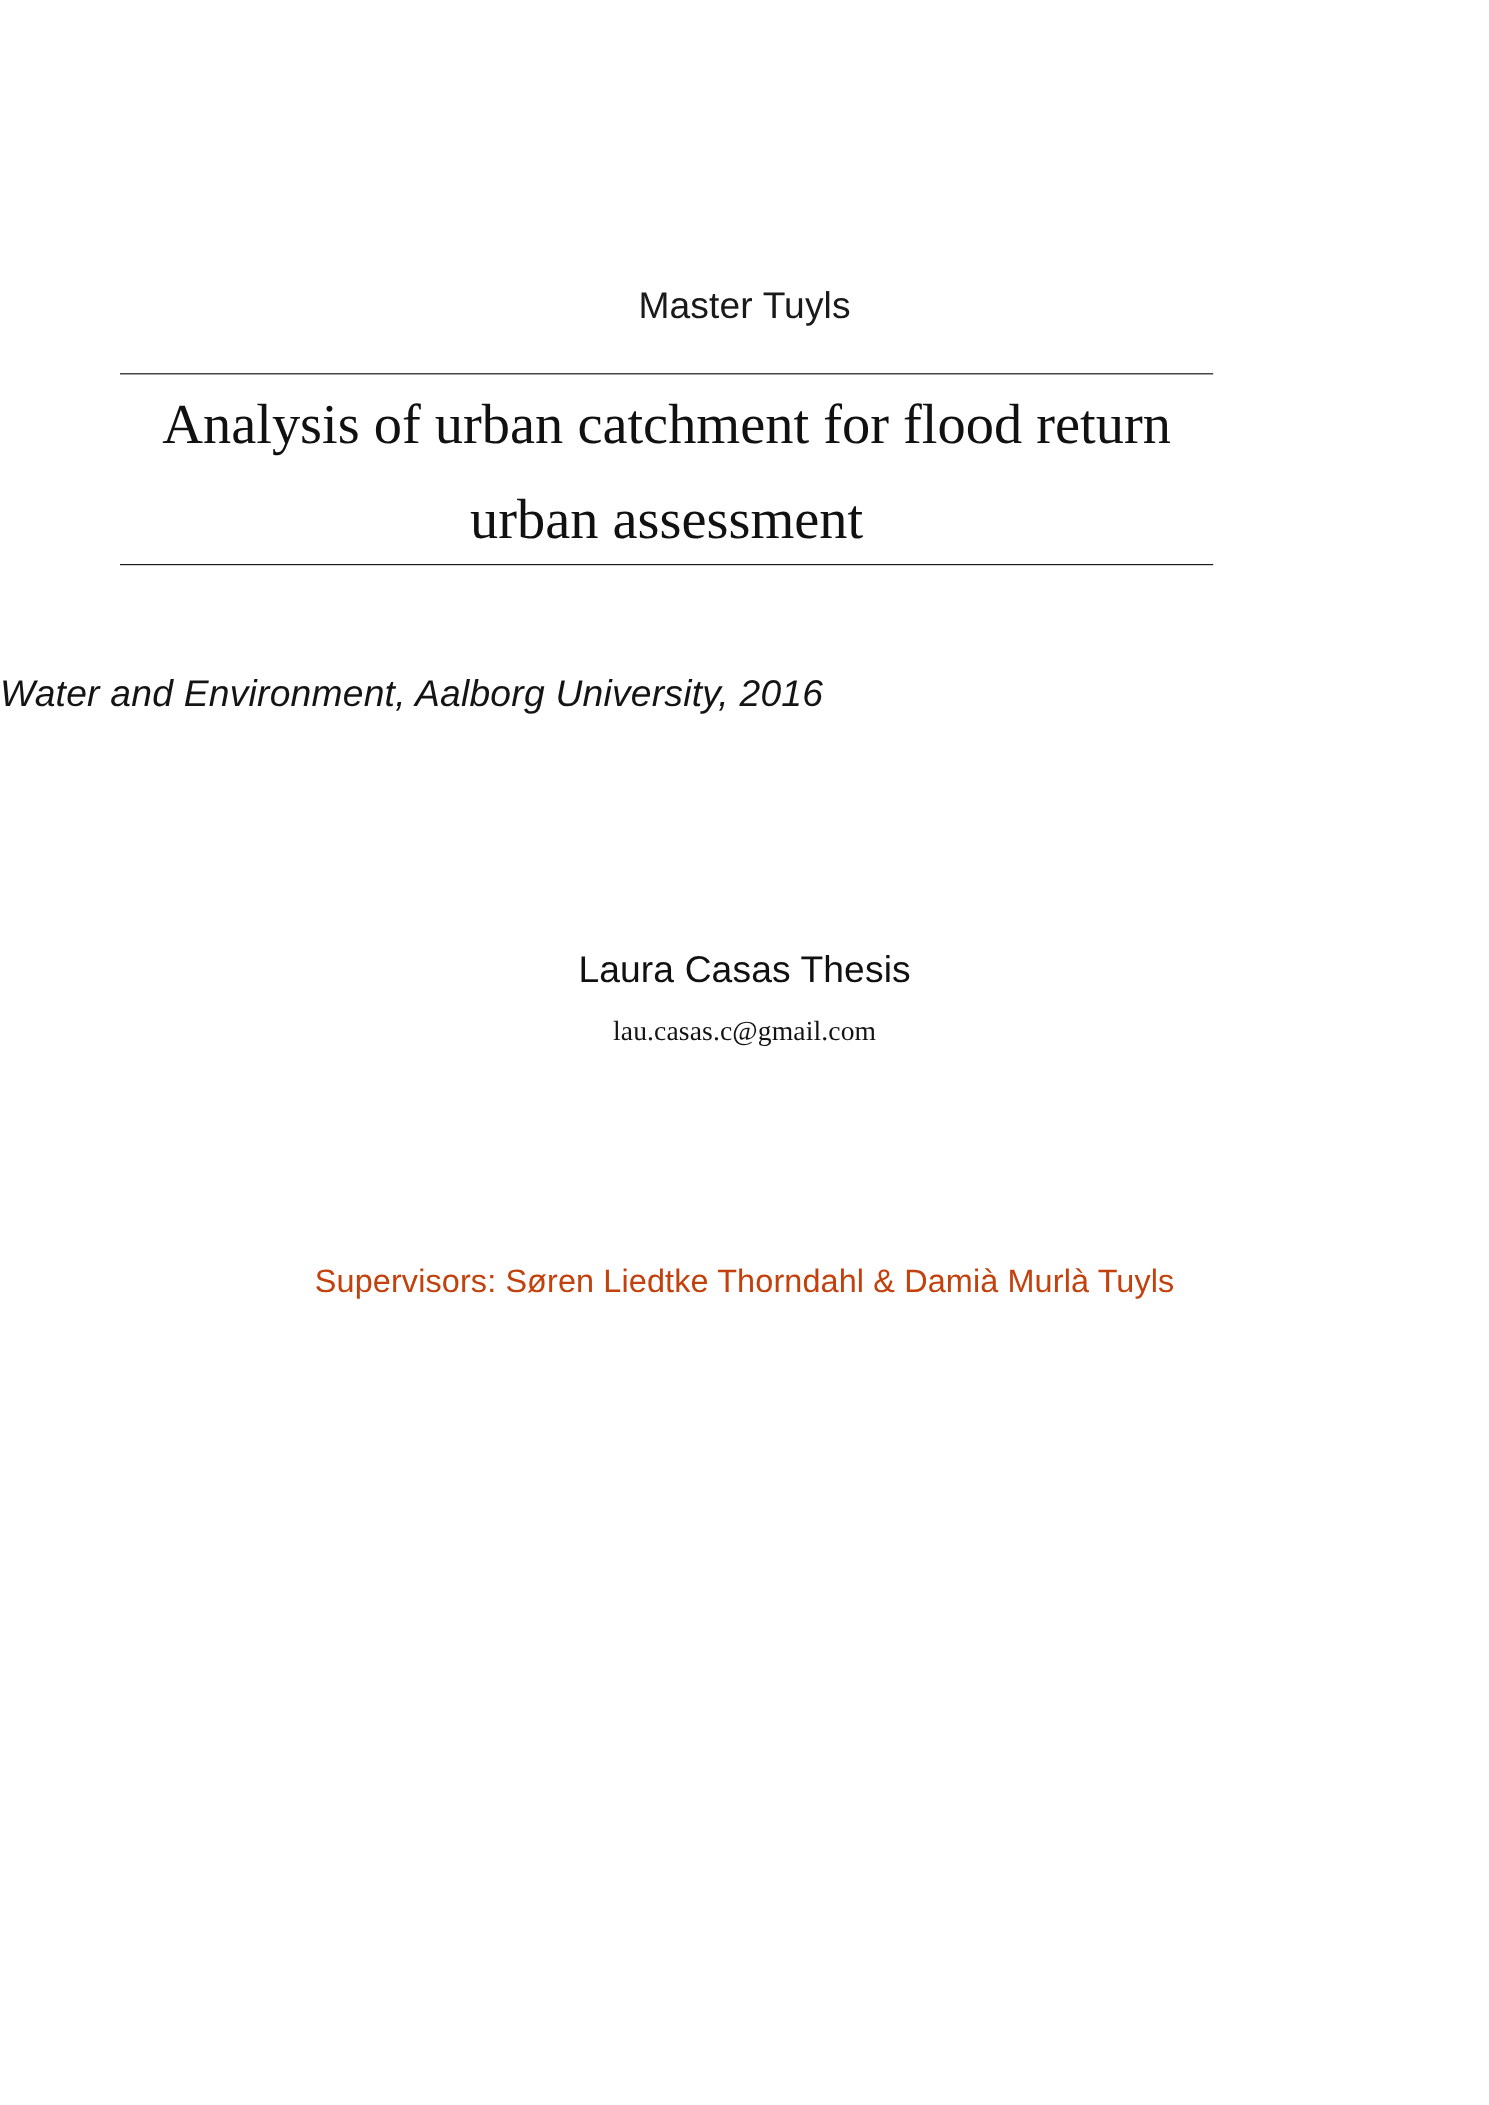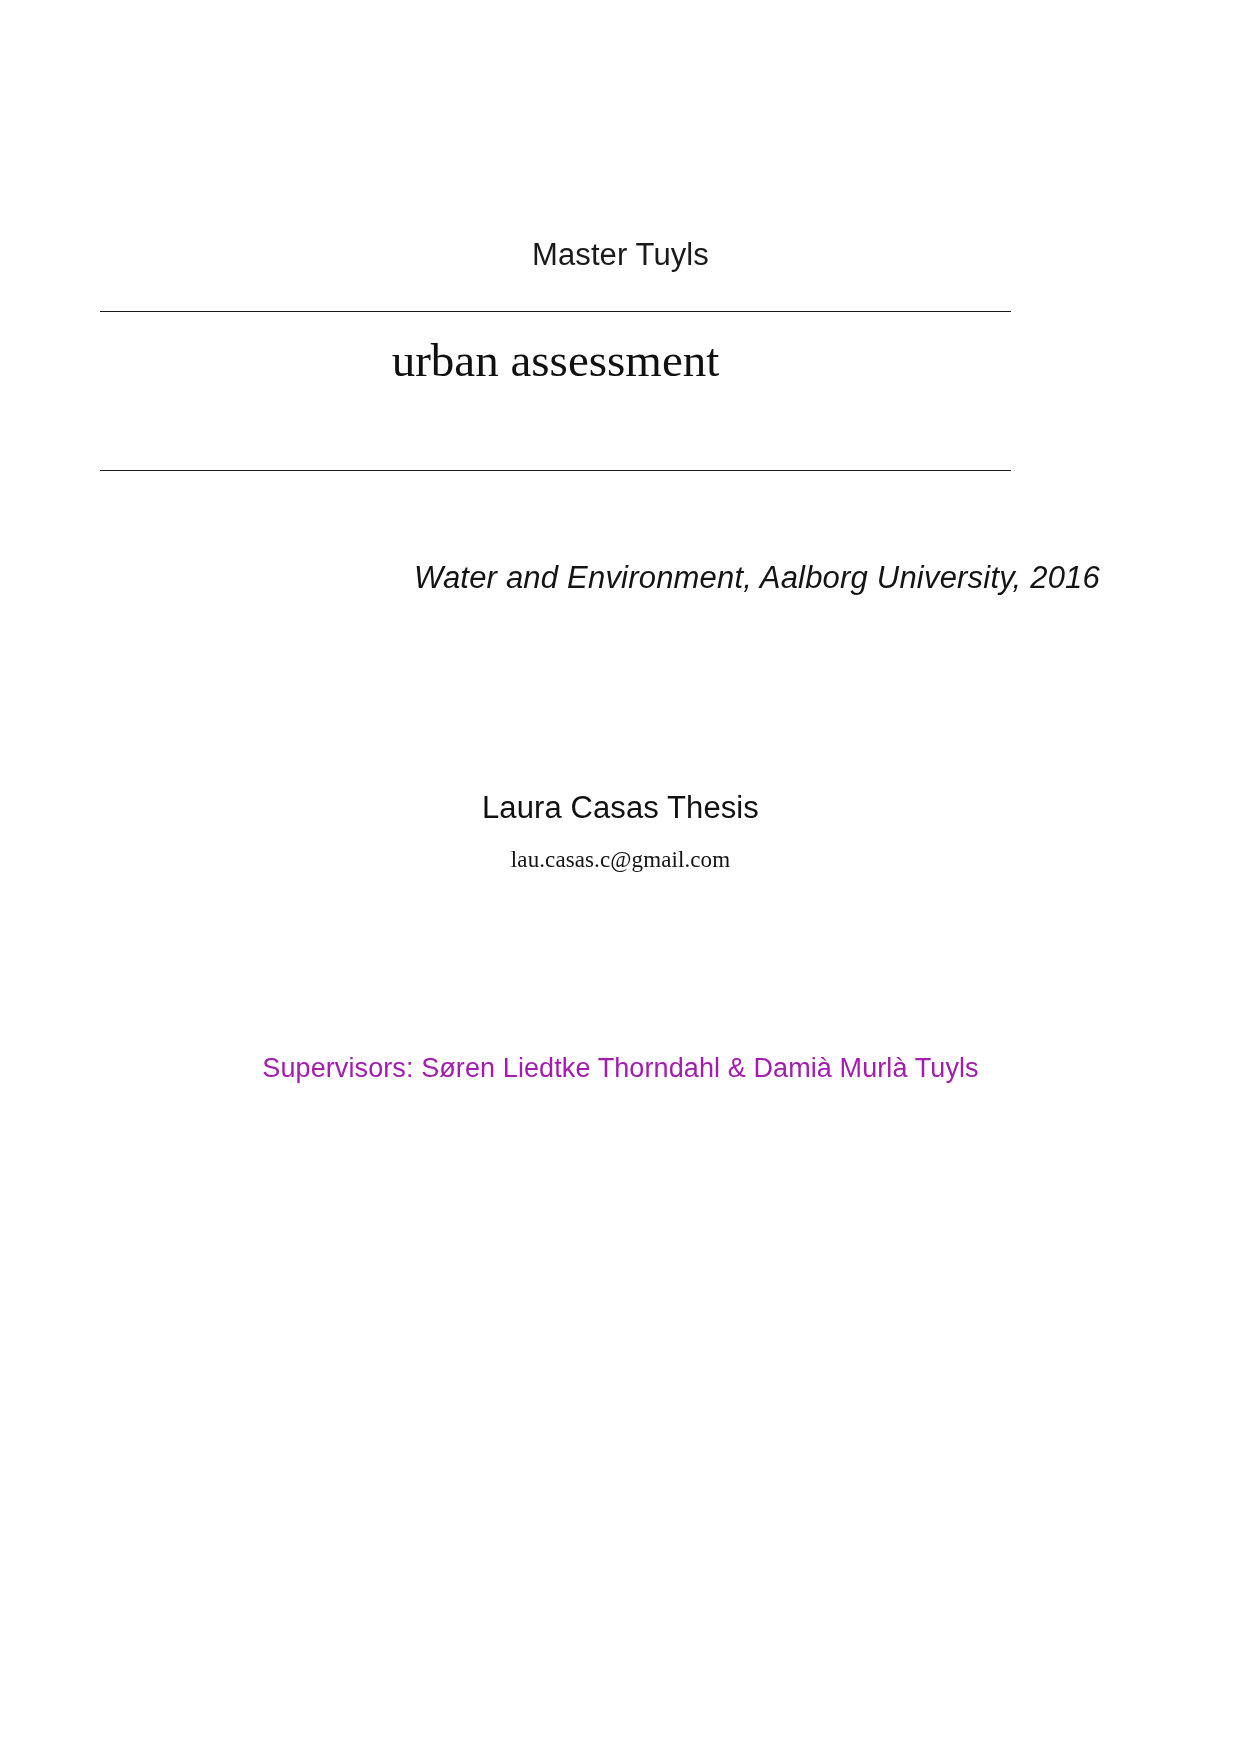--- a/index.html
+++ b/index.html
@@ -75,21 +75,21 @@
   .title-line.second {
     margin-top: 6px;
   }
 
   
   .affiliation {
     position: absolute;
     left: 0;
     top: 560px;
     width: 1100px;
-    text-align: right;
+    text-align: left;
     font-family: "Liberation Sans", sans-serif;
     font-style: italic;
     font-weight: 400;
     font-size: 31px;
     letter-spacing: 0.2px;
     color: #141414;
   }
 
   
   .author {
@@ -121,34 +121,35 @@
   .supervisors {
     position: absolute;
     left: 0;
     top: 1053px;
     width: 1241px;
     text-align: center;
     font-family: "Liberation Sans", sans-serif;
     font-size: 27px;
     font-weight: 400;
     letter-spacing: 0.1px;
-    color: #a21caf;
+    color: #c2410c;
   }
 </style>
 </head>
 <body>
 
 <div class="page">
   <div class="content">
 
     <div class="doc-type">Master Tuyls</div>
 
     <div class="rule rule-top"></div>
 
     <div class="title-block">
+      <div class="title-line first">Analysis of urban catchment for flood return</div>
       <div class="title-line second">urban assessment</div>
     </div>
 
     <div class="rule rule-bot"></div>
 
     <div class="affiliation">Water and Environment, Aalborg University, 2016</div>
 
     <div class="author">Laura Casas Thesis</div>
 
     <div class="email">lau.casas.c@gmail.com</div>

